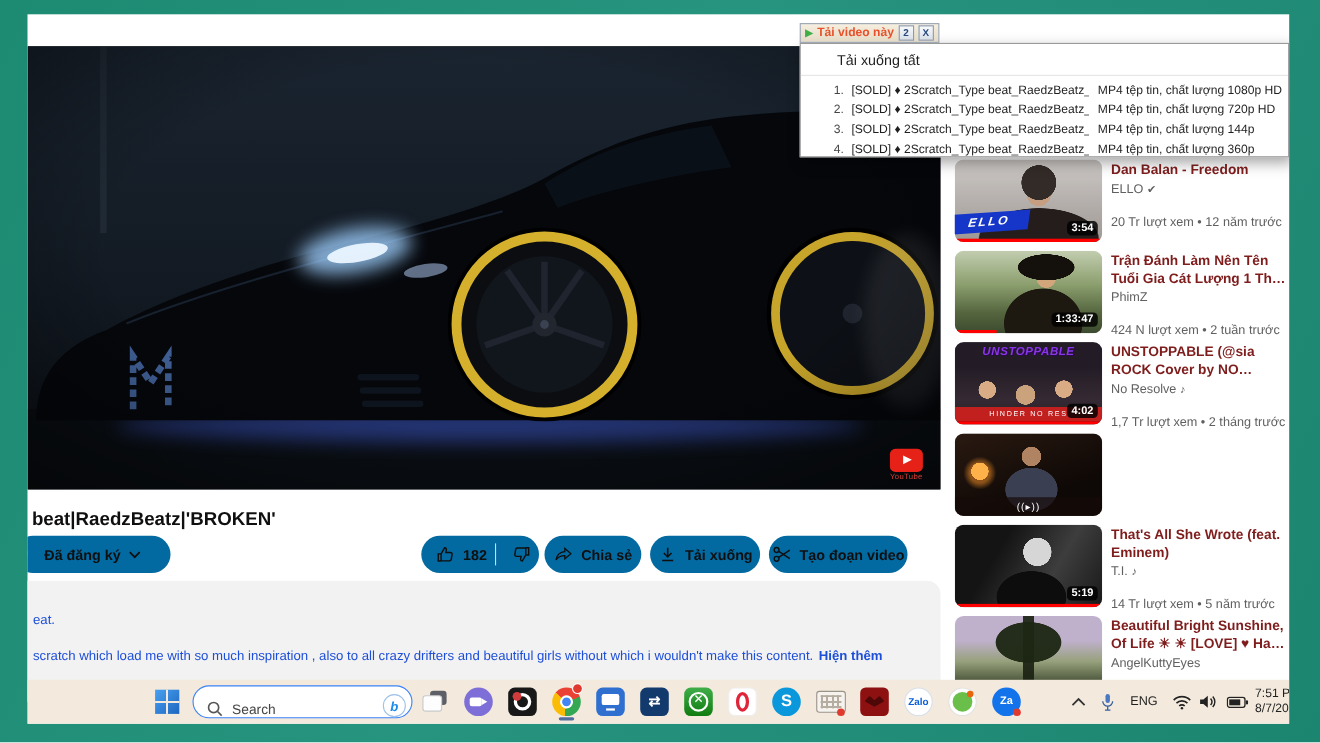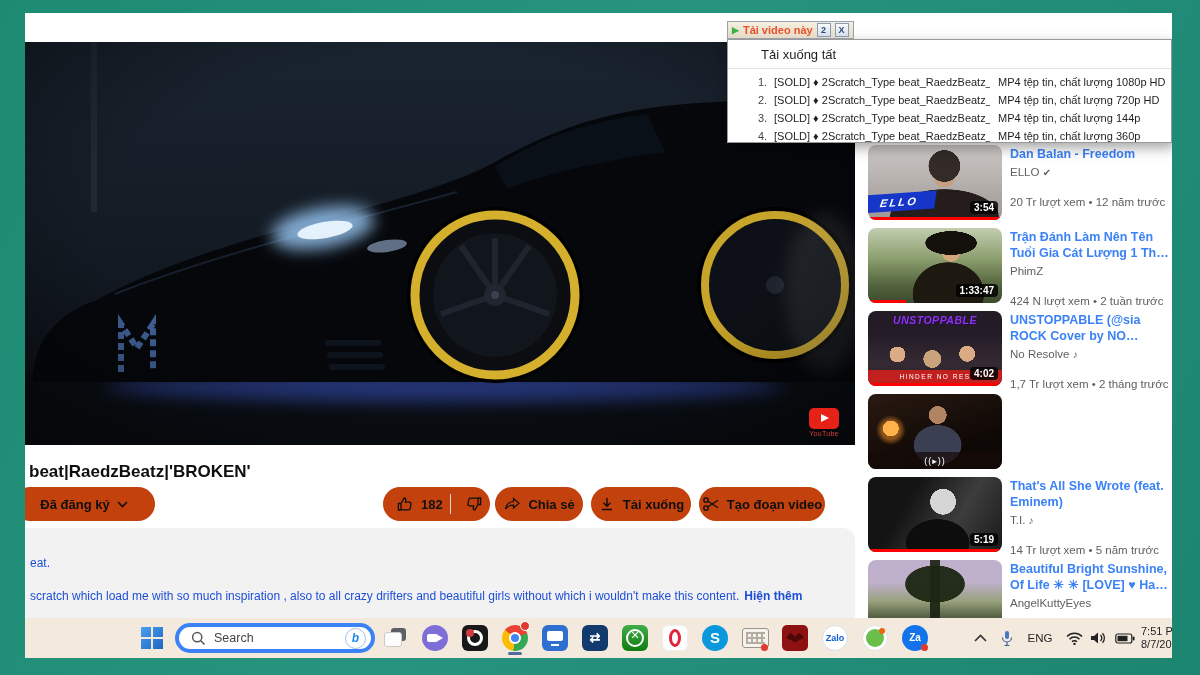--- a/index.html
+++ b/index.html
@@ -10,21 +10,21 @@
   
   .player{position:absolute;left:0;top:29px;width:830px;height:403px;background:#0c1118;overflow:hidden}
   .yt-mark{position:absolute;right:14px;bottom:8px;width:34px;text-align:center}
   .yt-btn{width:30px;height:21px;background:#e62117;border-radius:5px;margin:0 auto;position:relative}
   .yt-btn::after{content:"";position:absolute;left:12px;top:6px;border-left:8px solid #fff;border-top:4.5px solid transparent;border-bottom:4.5px solid transparent}
   .yt-word{font-size:7px;color:rgba(255,70,60,.85);letter-spacing:.3px;margin-top:1px}
 
   
   .video-title{position:absolute;left:4px;top:449px;font-size:17px;font-weight:bold;color:#0f0f0f}
   .actions{position:absolute;top:474px;left:0;width:835px;height:38px}
-  .pill{position:absolute;height:34px;border-radius:17px;background:#c2410c;color:#0f0f0f;font-size:13px;font-weight:bold;display:flex;align-items:center;justify-content:center;gap:7px;cursor:pointer}
+  .pill{position:absolute;height:34px;border-radius:17px;background:#0369a1;color:#0f0f0f;font-size:13px;font-weight:bold;display:flex;align-items:center;justify-content:center;gap:7px;cursor:pointer}
   .pill svg{flex:0 0 auto}
   .sub-pill{left:-12px;width:142px}
   .like-pill{left:358px;width:107px;padding:0}
   .like-part{flex:1;display:flex;align-items:center;gap:7px;padding-left:13px}
   .like-sep{width:1px;height:20px;background:#d9d9d9}
   .dislike-part{width:38px;display:flex;align-items:center;justify-content:center}
   .share-pill{left:470px;width:88px}
   .dl-pill{left:566px;width:100px}
   .clip-pill{left:674px;width:126px}
   .more-btn{left:806px;top:1px;width:32px;height:32px;border-radius:50%;background:#f2f2f2;display:flex;align-items:center;justify-content:center;font-weight:bold;letter-spacing:1px;color:#0f0f0f;cursor:pointer}
@@ -39,21 +39,21 @@
   .sidebar{position:absolute;left:843px;top:132px;width:306px}
   .video-item{position:relative;height:83px;cursor:pointer}
   .thumb{position:absolute;left:0;top:0;width:134px;height:75px;border-radius:8px;overflow:hidden;background:#ddd}
   .dur{position:absolute;right:4px;bottom:6px;background:rgba(0,0,0,.82);color:#fff;font-size:10px;font-weight:bold;padding:1px 4px;border-radius:4px}
   .prog{position:absolute;left:0;bottom:0;height:3px;background:#f00}
   .banner{position:absolute;left:-5px;bottom:9px;width:72px;height:18px;background:#1536c8;transform:skew(-12deg) rotate(-4deg);color:#fff;font-weight:bold;font-style:italic;font-size:11px;display:flex;align-items:center;justify-content:center;letter-spacing:2px}
   .thumb-top{position:absolute;top:3px;left:0;right:0;text-align:center;font-size:10.5px;font-weight:bold;font-style:italic;color:#8a35ea;text-shadow:1px 1px 0 #2a0a4a;letter-spacing:.5px}
   .strip{position:absolute;bottom:3px;left:0;right:0;height:13px;background:#c21f1f;color:#fff;font-size:6.5px;display:flex;align-items:center;justify-content:center;letter-spacing:1.5px}
   .mixb{position:absolute;bottom:0;left:0;right:0;height:17px;background:rgba(22,11,8,.72);color:#fff;font-size:9px;display:flex;align-items:center;justify-content:center;letter-spacing:1px}
   .vi-text{position:absolute;left:142px;top:1px;width:164px}
-  .vi-title{font-size:12.5px;font-weight:bold;line-height:16px;color:#3b82f6;display:-webkit-box;-webkit-line-clamp:2;-webkit-box-orient:vertical;overflow:hidden;max-height:32px}
+  .vi-title{font-size:12.5px;font-weight:bold;line-height:16px;color:#7f1d1d;display:-webkit-box;-webkit-line-clamp:2;-webkit-box-orient:vertical;overflow:hidden;max-height:32px}
   .vi-ch{margin-top:4px;font-size:11.5px;color:#606060}
   .vi-meta{font-size:11.5px;color:#606060;margin-top:18px}
   .badge{font-size:10px;color:#606060}
 
   
   .idx-0 .thumb{background:
     radial-gradient(circle 16px at 57% 28%, #332b27 98%, transparent),
     radial-gradient(circle 11px at 57% 42%, #c69e82 98%, transparent),
     radial-gradient(ellipse 55px 28px at 57% 96%, #241d1c 98%, transparent),
     linear-gradient(180deg,#ccc8c5,#9e9894)}
@@ -94,21 +94,21 @@
   .dl-num{width:16px;margin-left:30px;color:#444;flex:0 0 auto}
   .dl-name{width:216px;white-space:nowrap;overflow:hidden;flex:0 0 auto}
   .dl-q{margin-left:8px;white-space:nowrap}
 
   
   .taskbar{position:absolute;left:0;top:605px;width:1147px;height:40px;background:#f3eadd;z-index:40}
   .ic-start{position:absolute;left:116px;top:9px;width:22px;height:22px;cursor:pointer;background:
     linear-gradient(90deg, transparent 0 10px, #f3eadd 10px 12px, transparent 12px),
     linear-gradient(0deg, transparent 0 10px, #f3eadd 10px 12px, transparent 12px),
     linear-gradient(135deg,#47a1f0,#1f66c0)}
-  .tb-search{position:absolute;left:150px;top:5px;width:200px;height:30px;background:#fff;border:4px solid #3b82f6;border-radius:16px;display:flex;align-items:center;padding:0 5px 0 12px;gap:8px;font-size:12.5px;color:#454545;cursor:text}
+  .tb-search{position:absolute;left:150px;top:5px;width:200px;height:30px;background:#fff;border:1px solid #3b82f6;border-radius:16px;display:flex;align-items:flex-end;padding:0 5px 0 12px;gap:8px;font-size:12.5px;color:#454545;cursor:text}
   .bing{margin-left:auto;width:21px;height:21px;border-radius:50%;border:1.5px solid #9ec2e8;color:#1b8ceb;font-weight:bold;font-style:italic;font-size:12px;display:flex;align-items:center;justify-content:center;cursor:pointer}
   .tb-apps{position:absolute;left:356px;top:5px;display:flex;gap:12px}
   .tb-app{width:28px;height:29px;display:flex;align-items:center;justify-content:center;position:relative;cursor:pointer}
   .active-app::after{content:"";position:absolute;bottom:-3px;left:7px;width:14px;height:3px;border-radius:2px;background:#4f6e9e}
   .badge-dot{position:absolute;right:-1px;top:-2px;width:10px;height:10px;border-radius:50%;background:#e03a2f;border:1px solid #fff}
   .red-dot{position:absolute;right:1px;bottom:1px;width:7px;height:7px;border-radius:50%;background:#e03a2f}
 
   .ic-taskview{width:22px;height:19px;position:relative}
   .ic-taskview::before{content:"";position:absolute;right:0;top:0;width:15px;height:13px;background:#5c5f66;border-radius:3px}
   .ic-taskview::after{content:"";position:absolute;left:0;bottom:0;width:16px;height:13px;background:#fdfdfd;border:1px solid #c9c9c9;border-radius:3px}

